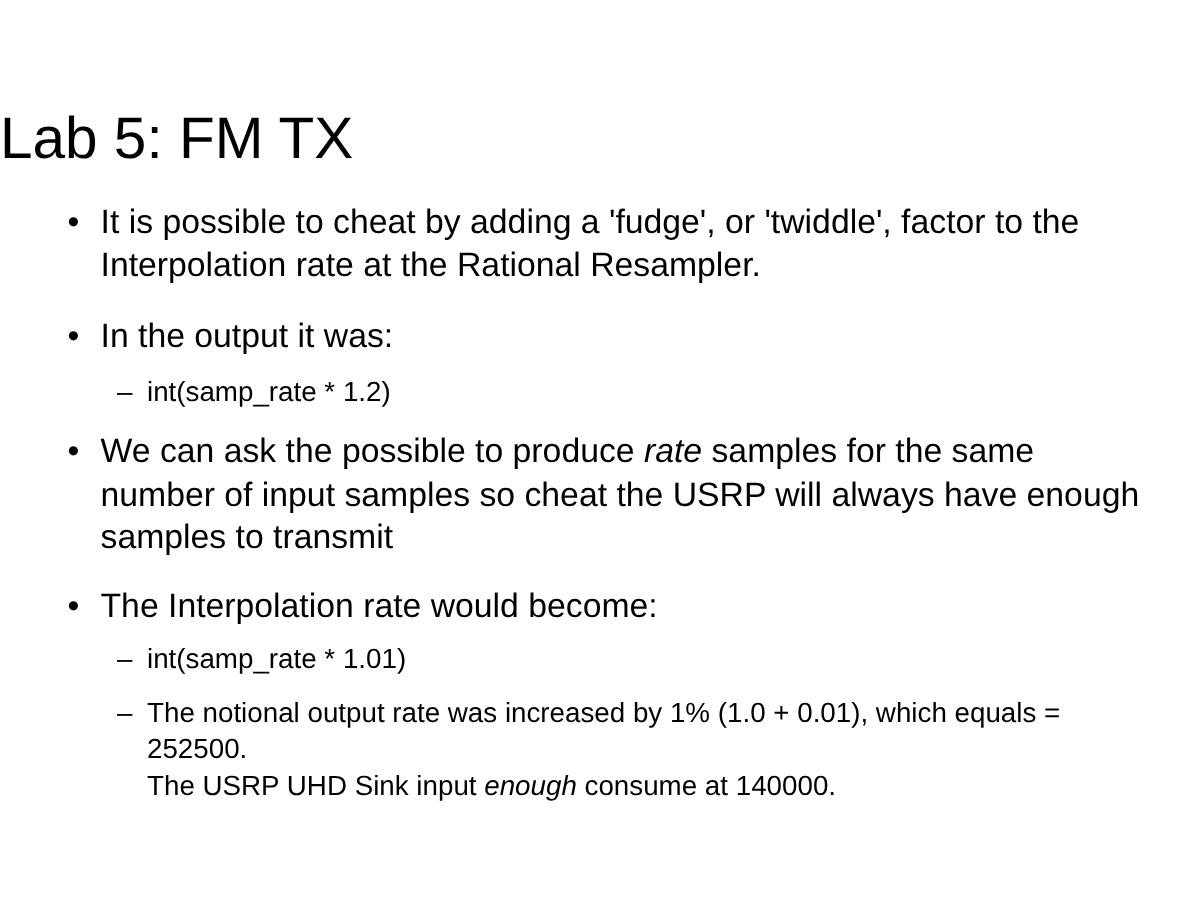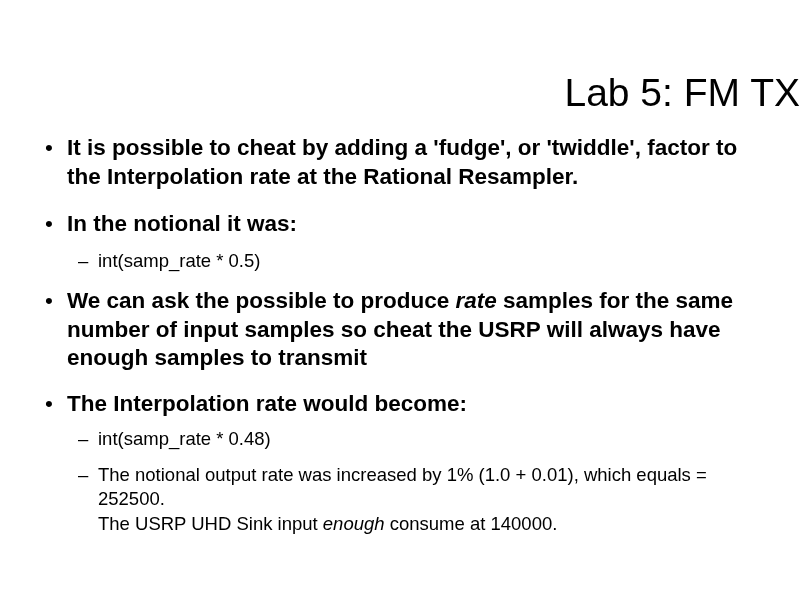--- a/index.html
+++ b/index.html
@@ -20,21 +20,21 @@
     width: 800px;
     height: 600px;
     background: #ffffff;
     box-sizing: border-box;
   }
   .slide-title {
     position: absolute;
     top: 44px;
     left: 0;
     width: 800px;
-    text-align: right;
+    text-align: left;
     font-size: 39px;
     line-height: 46px;
     font-weight: normal;
     letter-spacing: 0px;
     color: #000000;
   }
   .body-area {
     position: absolute;
     top: 134px;
     left: 40px;
@@ -51,21 +51,20 @@
   }
   .bullet-l1 > .marker {
     position: absolute;
     left: 5px;
     top: 0;
     font-size: 22.5px;
     line-height: 28.5px;
   }
   .bullet-l1 > .text {
     display: block;
-    font-weight: bold;
   }
   
   .bullet-l2 {
     position: relative;
     padding-left: 58px;
     margin: 0;
     font-size: 18.5px;
     line-height: 24.5px;
     color: #000000;
   }
@@ -98,49 +97,49 @@
 
     <div class="bullet-l1">
       <span class="marker">•</span>
       <span class="text">It is possible to cheat by adding a 'fudge', or 'twiddle', factor to the Interpolation rate at the Rational Resampler.</span>
     </div>
 
     <div class="sp-after-p1"></div>
 
     <div class="bullet-l1">
       <span class="marker">•</span>
-      <span class="text">In the notional it was:</span>
+      <span class="text">In the output it was:</span>
     </div>
 
     <div class="sp-after-p2"></div>
 
     <div class="bullet-l2">
       <span class="marker">–</span>
-      <span class="text">int(samp_rate * 0.5)</span>
+      <span class="text">int(samp_rate * 1.2)</span>
     </div>
 
     <div class="sp-after-sub"></div>
 
     <div class="bullet-l1">
       <span class="marker">•</span>
       <span class="text"><span>We can ask the possible to produce </span><em>rate</em><span> samples for the same number of input samples so cheat the USRP will always have enough samples to transmit</span></span>
     </div>
 
     <div class="sp-after-p3"></div>
 
     <div class="bullet-l1">
       <span class="marker">•</span>
       <span class="text">The Interpolation rate would become:</span>
     </div>
 
     <div class="sp-after-p4"></div>
 
     <div class="bullet-l2">
       <span class="marker">–</span>
-      <span class="text">int(samp_rate * 0.48)</span>
+      <span class="text">int(samp_rate * 1.01)</span>
     </div>
 
     <div class="sp-between-sub"></div>
 
     <div class="bullet-l2">
       <span class="marker">–</span>
       <span class="text"><span>The notional output rate was increased by 1% (1.0 + 0.01), which equals = 252500.</span><br><span>The USRP UHD Sink input </span><em>enough</em><span> consume at 140000.</span></span>
     </div>
 
   </div>

